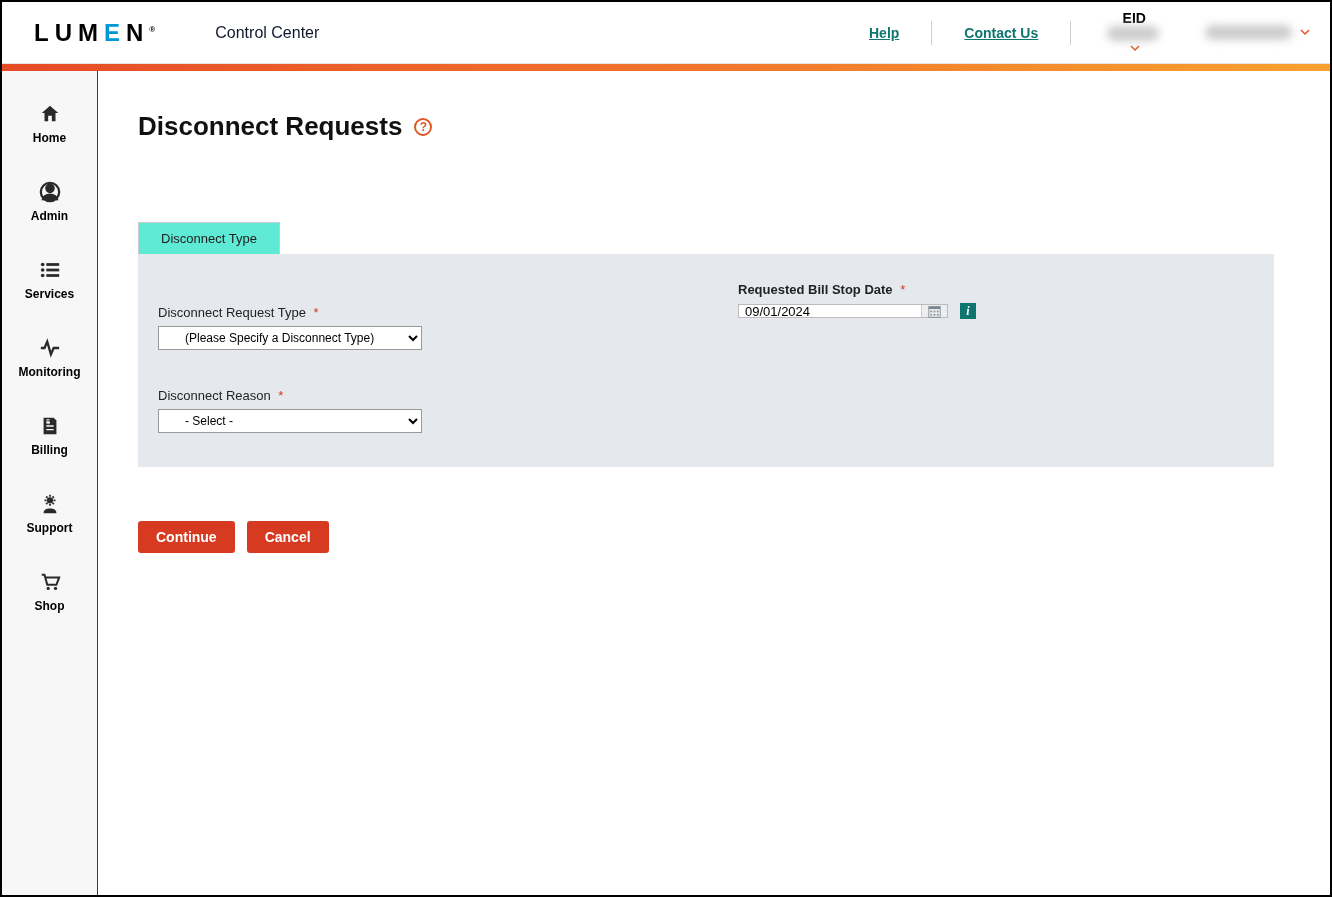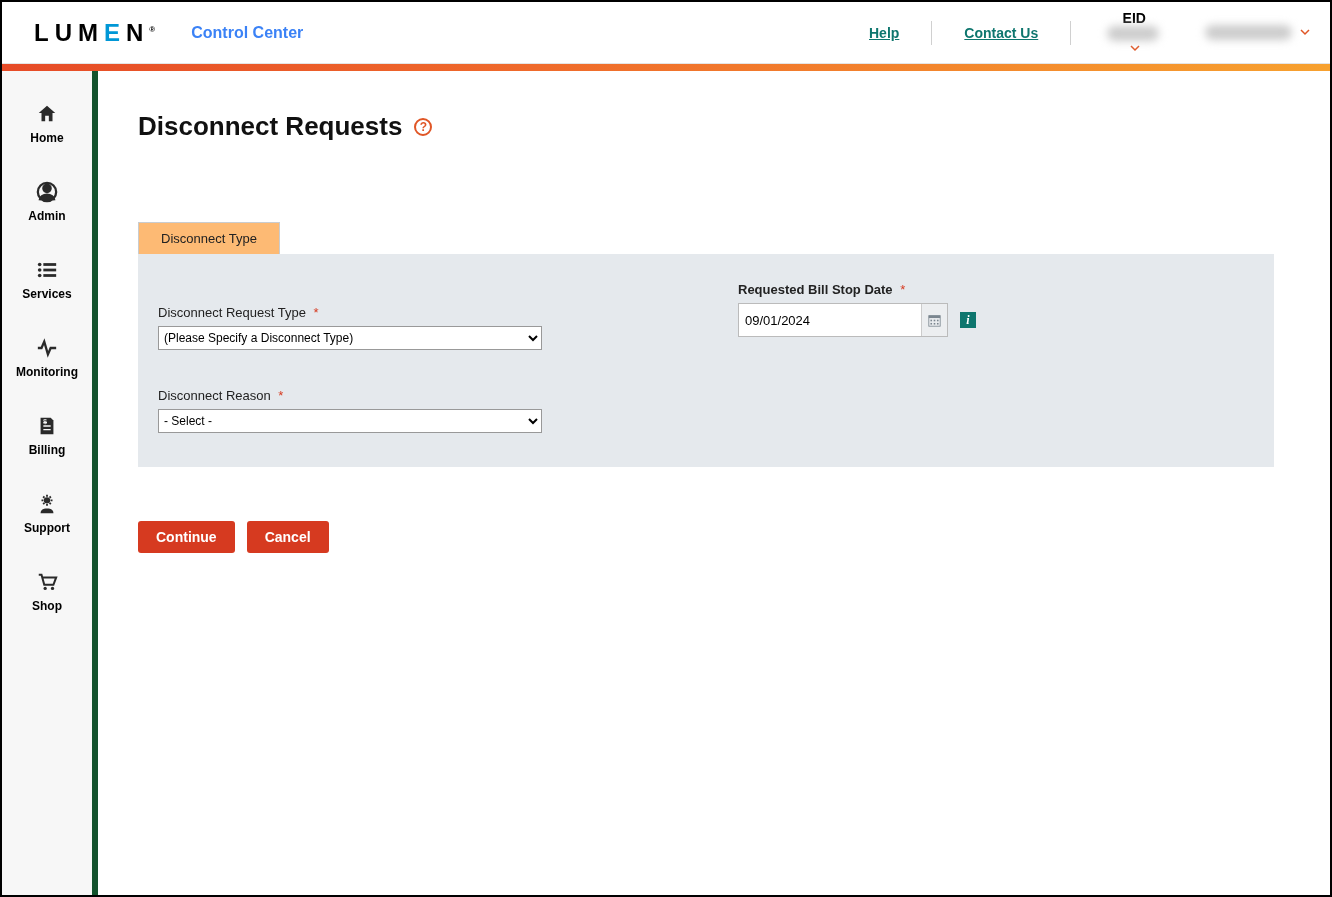--- a/index.html
+++ b/index.html
@@ -29,23 +29,23 @@
 .logo .accent {
   color: #0097d6;
 }
 .logo .sup {
   font-size: 8px;
   vertical-align: super;
   letter-spacing: 0;
 }
 .app-title {
   font-size: 16px;
-  font-weight: 700;
-  margin-left: 36px;
-  color: #3b82f6;
+  font-weight: 400;
+  margin-left: 60px;
+  color: #0f172a;
 }
 .header-spacer { flex: 1; }
 .header-links {
   display: flex;
   align-items: center;
   gap: 16px;
 }
 .header-link {
   color: #0e766e;
   font-weight: 700;
@@ -93,21 +93,21 @@
   width: 100%;
   background: linear-gradient(90deg, #e64b27 0%, #ef6a2b 40%, #f7a12f 100%);
 }
 .layout {
   display: flex;
   height: calc(897px - 62px - 7px - 4px);
 }
 .sidebar {
   width: 96px;
   background: #f7f7f7;
-  border-right: 6px solid #14532d;
+  border-right: 1px solid #14532d;
   display: flex;
   flex-direction: column;
   align-items: center;
   padding-top: 32px;
 }
 .nav-item {
   display: flex;
   flex-direction: column;
   align-items: center;
   width: 100%;
@@ -152,21 +152,21 @@
   align-items: center;
   justify-content: center;
   cursor: pointer;
 }
 .form-area {
   margin-top: 80px;
 }
 .tab {
   display: inline-block;
   padding: 8px 22px;
-  background: #fdba74;
+  background: #5eead4;
   font-size: 13px;
   color: #222;
   border: 1px solid #c9cccf;
   border-bottom: none;
 }
 .form-panel {
   background: #e5e9ed;
   padding: 28px 20px 34px 20px;
   display: flex;
   gap: 60px;
@@ -178,36 +178,36 @@
 .form-field { margin-bottom: 38px; }
 .form-field:last-child { margin-bottom: 0; }
 .field-label {
   font-size: 13px;
   color: #222;
   margin-bottom: 6px;
   display: block;
 }
 .req { color: #d63a20; margin-left: 4px; }
 select.input {
-  width: 384px;
+  width: 264px;
   height: 24px;
   border: 1px solid #999;
   background: #fff;
   font-size: 12px;
-  padding-left: 1px;
+  padding-left: 22px;
 }
 .date-row {
   display: flex;
   align-items: center;
   gap: 12px;
 }
 .date-field {
   display: flex;
   width: 210px;
-  height: 34px;
+  height: 14px;
   border: 1px solid #bbb;
   background: #fff;
 }
 .date-input {
   flex: 1;
   border: none;
   padding-left: 6px;
   font-size: 13px;
   outline: none;
 }

